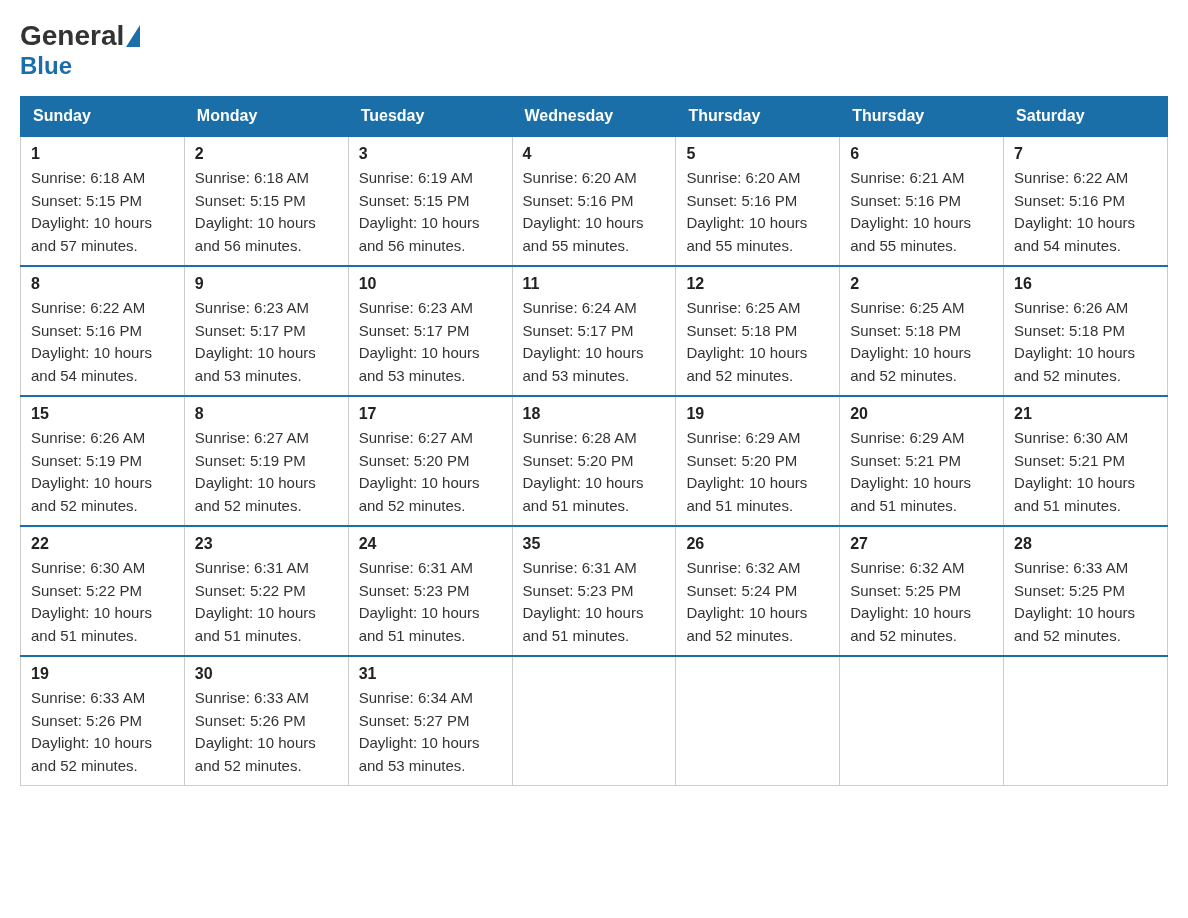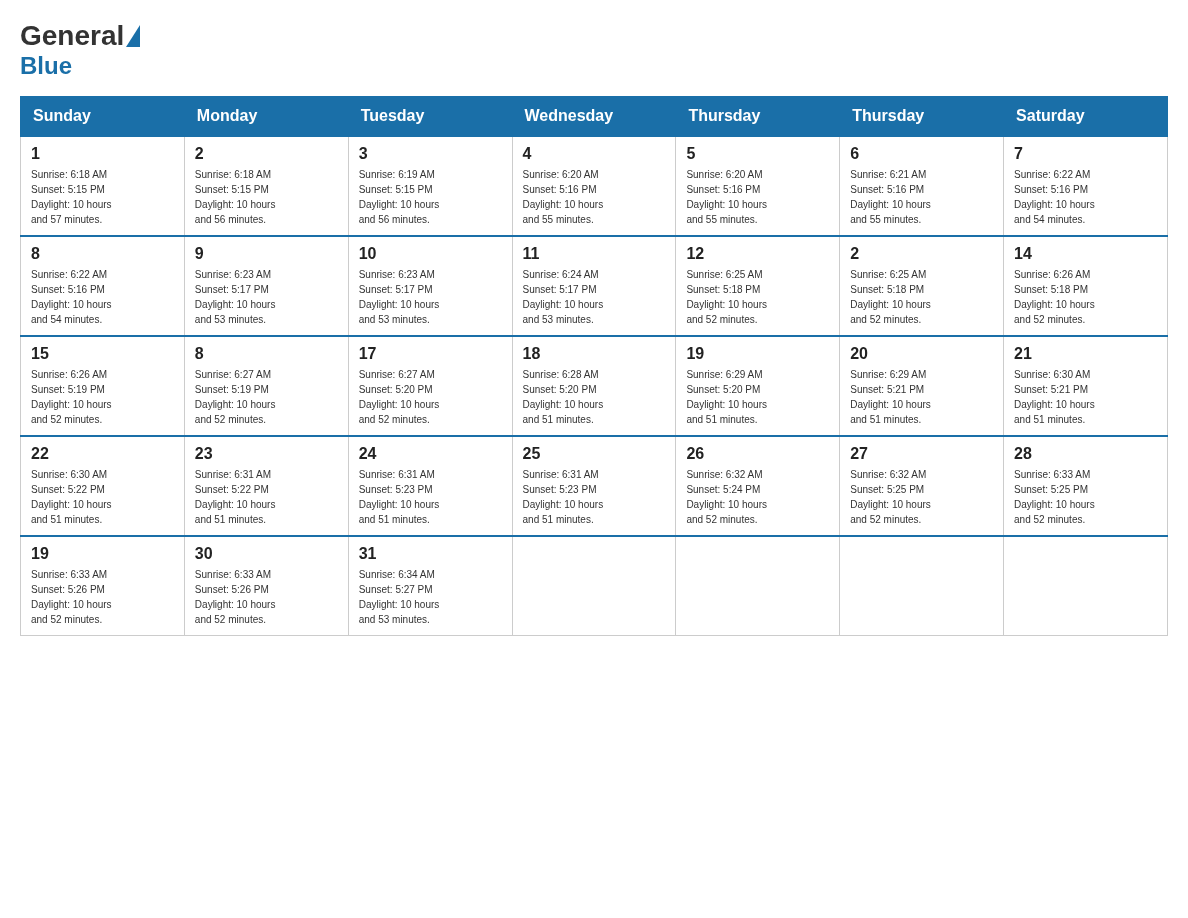--- a/index.html
+++ b/index.html
@@ -86,21 +86,21 @@
       border-top: 2px solid #1a6fa8;
     }
     .day-number {
       font-size: 16px;
       font-weight: bold;
       color: #222;
       margin-bottom: 4px;
       display: block;
     }
     .day-info {
-      font-size: 10px;
+      font-size: 15px;
       color: #333;
       line-height: 1.5;
     }
     .empty-cell {
       background: #fff;
       border: 1px solid #ccc;
     }
   </style>
 </head>
 <body>
@@ -183,21 +183,21 @@
       </td>
         <td>
         <span class="day-number">12</span>
         <div class="day-info">Sunrise: 6:25 AM<br>Sunset: 5:18 PM<br>Daylight: 10 hours<br>and 52 minutes.</div>
       </td>
         <td>
         <span class="day-number">2</span>
         <div class="day-info">Sunrise: 6:25 AM<br>Sunset: 5:18 PM<br>Daylight: 10 hours<br>and 52 minutes.</div>
       </td>
         <td>
-        <span class="day-number">14</span>
+        <span class="day-number">16</span>
         <div class="day-info">Sunrise: 6:26 AM<br>Sunset: 5:18 PM<br>Daylight: 10 hours<br>and 52 minutes.</div>
       </td>
       </tr>
       <tr>
         <td>
         <span class="day-number">15</span>
         <div class="day-info">Sunrise: 6:26 AM<br>Sunset: 5:19 PM<br>Daylight: 10 hours<br>and 52 minutes.</div>
       </td>
         <td>
         <span class="day-number">8</span>
@@ -231,21 +231,21 @@
       </td>
         <td>
         <span class="day-number">23</span>
         <div class="day-info">Sunrise: 6:31 AM<br>Sunset: 5:22 PM<br>Daylight: 10 hours<br>and 51 minutes.</div>
       </td>
         <td>
         <span class="day-number">24</span>
         <div class="day-info">Sunrise: 6:31 AM<br>Sunset: 5:23 PM<br>Daylight: 10 hours<br>and 51 minutes.</div>
       </td>
         <td>
-        <span class="day-number">25</span>
+        <span class="day-number">35</span>
         <div class="day-info">Sunrise: 6:31 AM<br>Sunset: 5:23 PM<br>Daylight: 10 hours<br>and 51 minutes.</div>
       </td>
         <td>
         <span class="day-number">26</span>
         <div class="day-info">Sunrise: 6:32 AM<br>Sunset: 5:24 PM<br>Daylight: 10 hours<br>and 52 minutes.</div>
       </td>
         <td>
         <span class="day-number">27</span>
         <div class="day-info">Sunrise: 6:32 AM<br>Sunset: 5:25 PM<br>Daylight: 10 hours<br>and 52 minutes.</div>
       </td>

